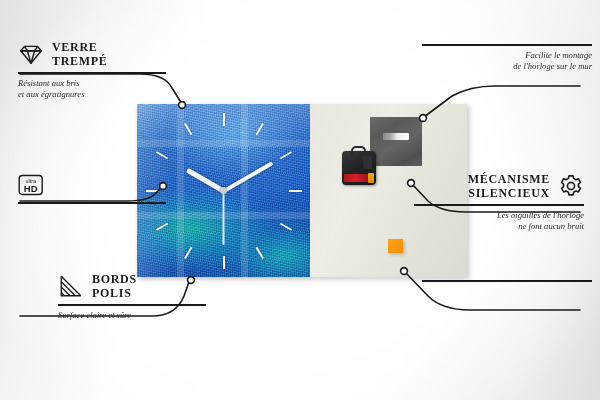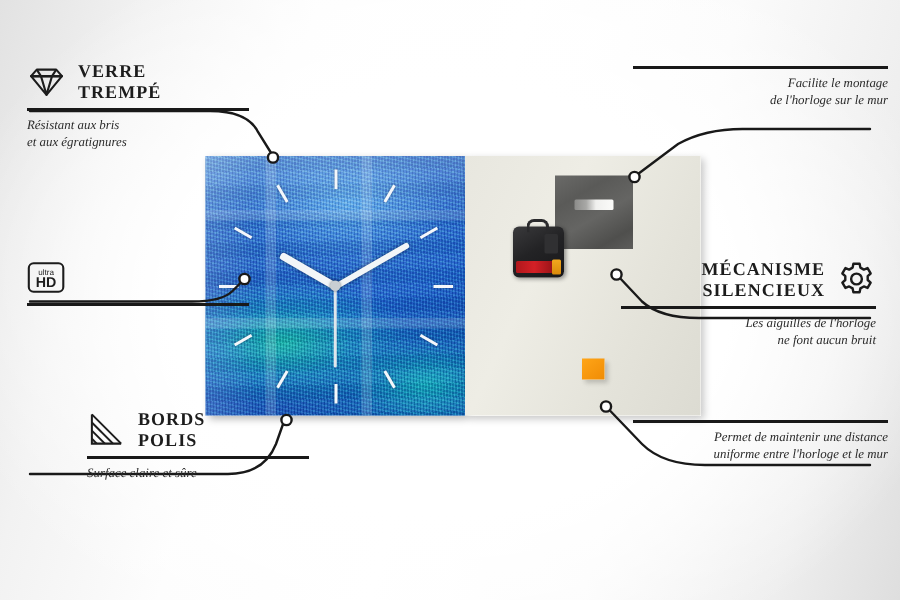--- a/index.html
+++ b/index.html
@@ -331,17 +331,15 @@
         <circle cx="12" cy="12" r="3.3"></circle>
       </svg>
     </div>
     <div class="feat-rule"></div>
     <div class="feat-desc">Les aiguilles de l'horloge
 ne font aucun bruit</div>
   </div>
 
   <div class="feature right" id="feature-foam-spacer">
     <div class="feat-rule"></div>
-    <div class="feat-desc">Permet de maintenir une distance
-uniforme entre l'horloge et le mur</div>
   </div>
 
 </div>
 
 </body></html>

